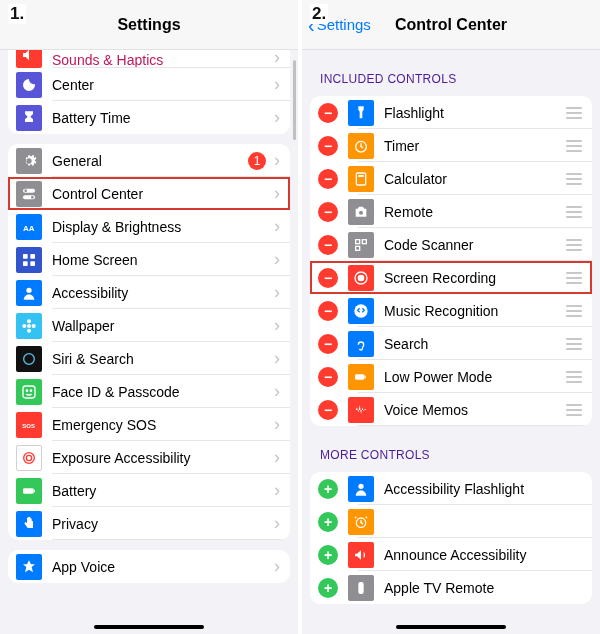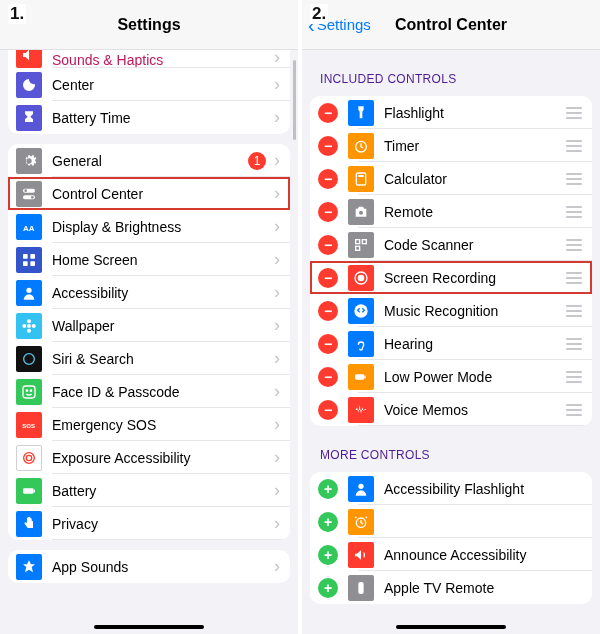--- a/index.html
+++ b/index.html
@@ -323,21 +323,21 @@
           </div>
           <div class="highlight" style="top: 33px; left: 0px; right: 0px; height: 33px;"></div>
         </div>
       <div class="group" id="p1g2">
           <div class="row">
             <span class="icon" style="background: rgb(0, 122, 255);">
               <svg viewBox="0 0 24 24" fill="currentColor">
                 <path d="M12 2l3 6h6l-5 4 2 8-6-4-6 4 2-8-5-4h6z"></path>
               </svg>
             </span>
-            <span class="row-label">App Sounds</span>
+            <span class="row-label">App Voice</span>
             <span class="chev">›</span>
           </div>
         </div>
     </div>
     <div class="home-indicator"></div>
   </div>
 
   <div class="pane">
     <div class="step-label">2.</div>
     <div class="header">
@@ -455,21 +455,21 @@
               <span></span>
             </span>
           </div>
           <div class="row cc-row">
             <span class="circle-btn remove">−</span>
             <span class="icon" style="background: rgb(0, 122, 255);">
               <svg viewBox="0 0 24 24" fill="none" stroke="currentColor" stroke-width="2">
                 <path d="M8 13a4 4 0 118 0c0 3-2 3-2 6a2 2 0 01-4 0"></path>
               </svg>
             </span>
-            <span class="row-label">Hearing</span>
+            <span class="row-label">Search</span>
             <span class="grip">
               <span></span>
               <span></span>
               <span></span>
             </span>
           </div>
           <div class="row cc-row">
             <span class="circle-btn remove">−</span>
             <span class="icon" style="background: rgb(255, 149, 0);">
               <svg viewBox="0 0 24 24" fill="currentColor">

